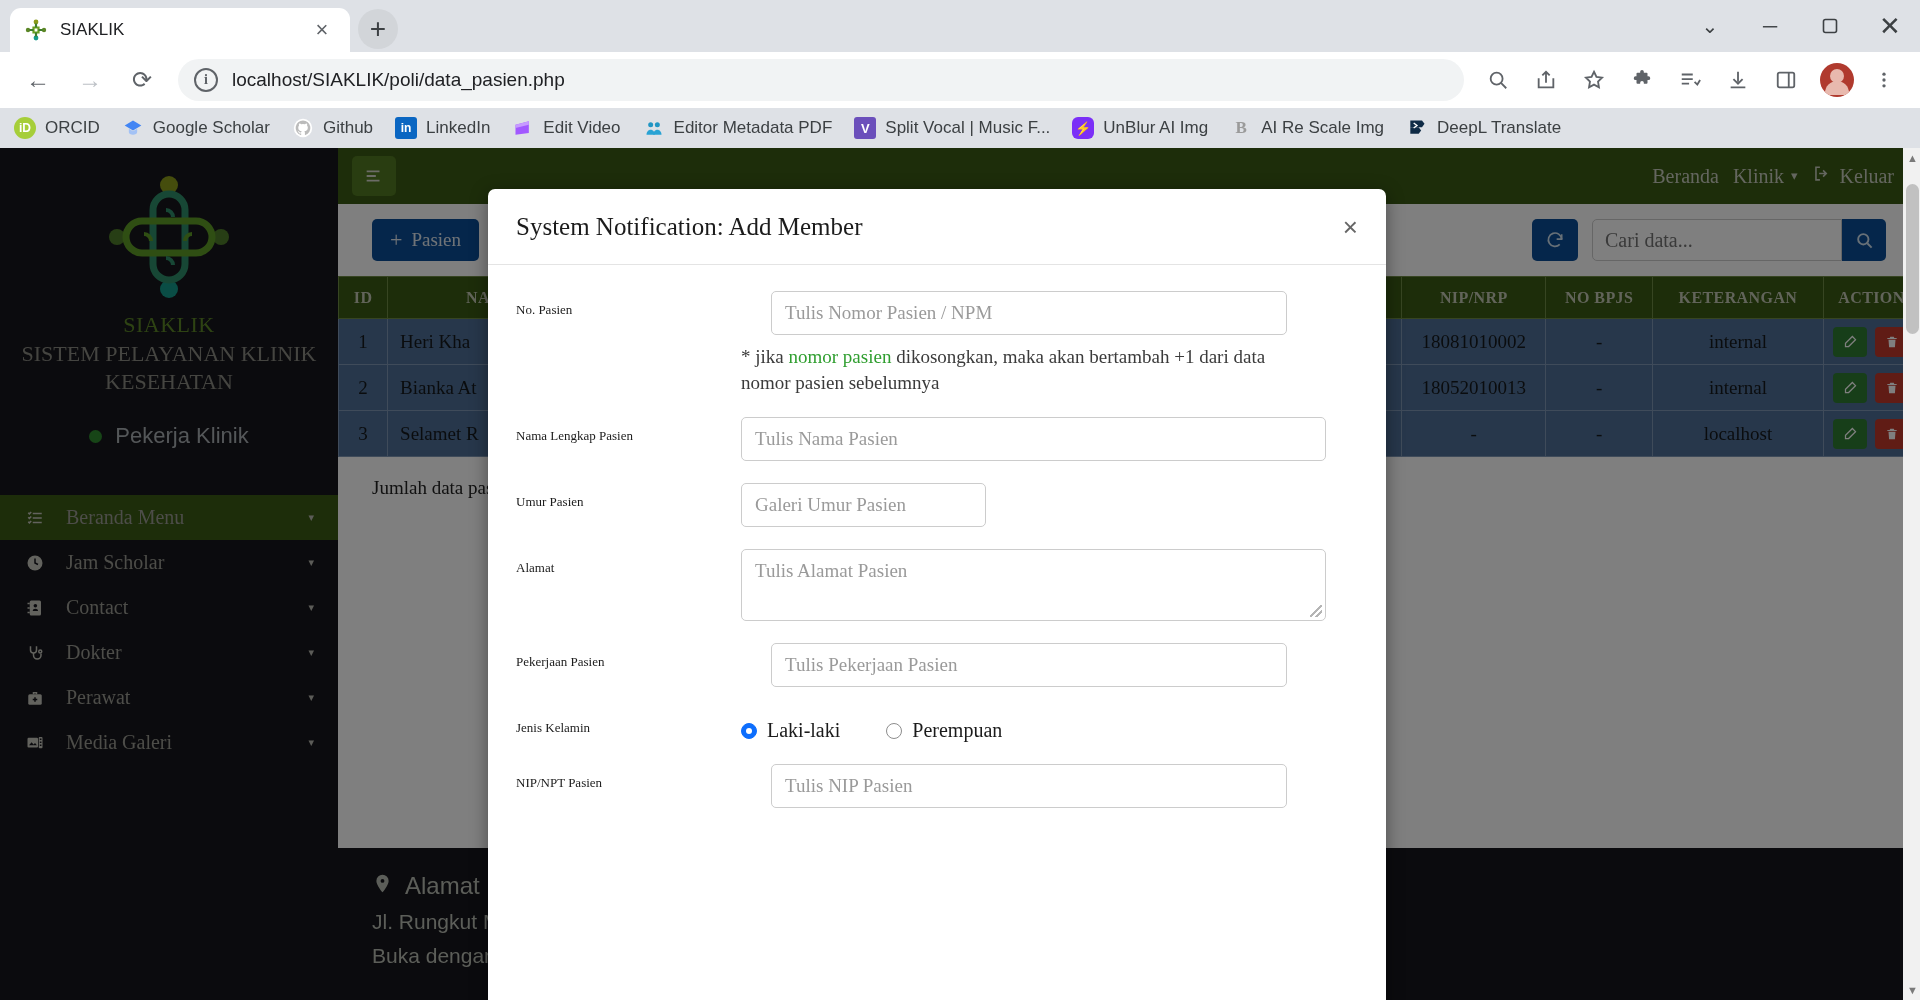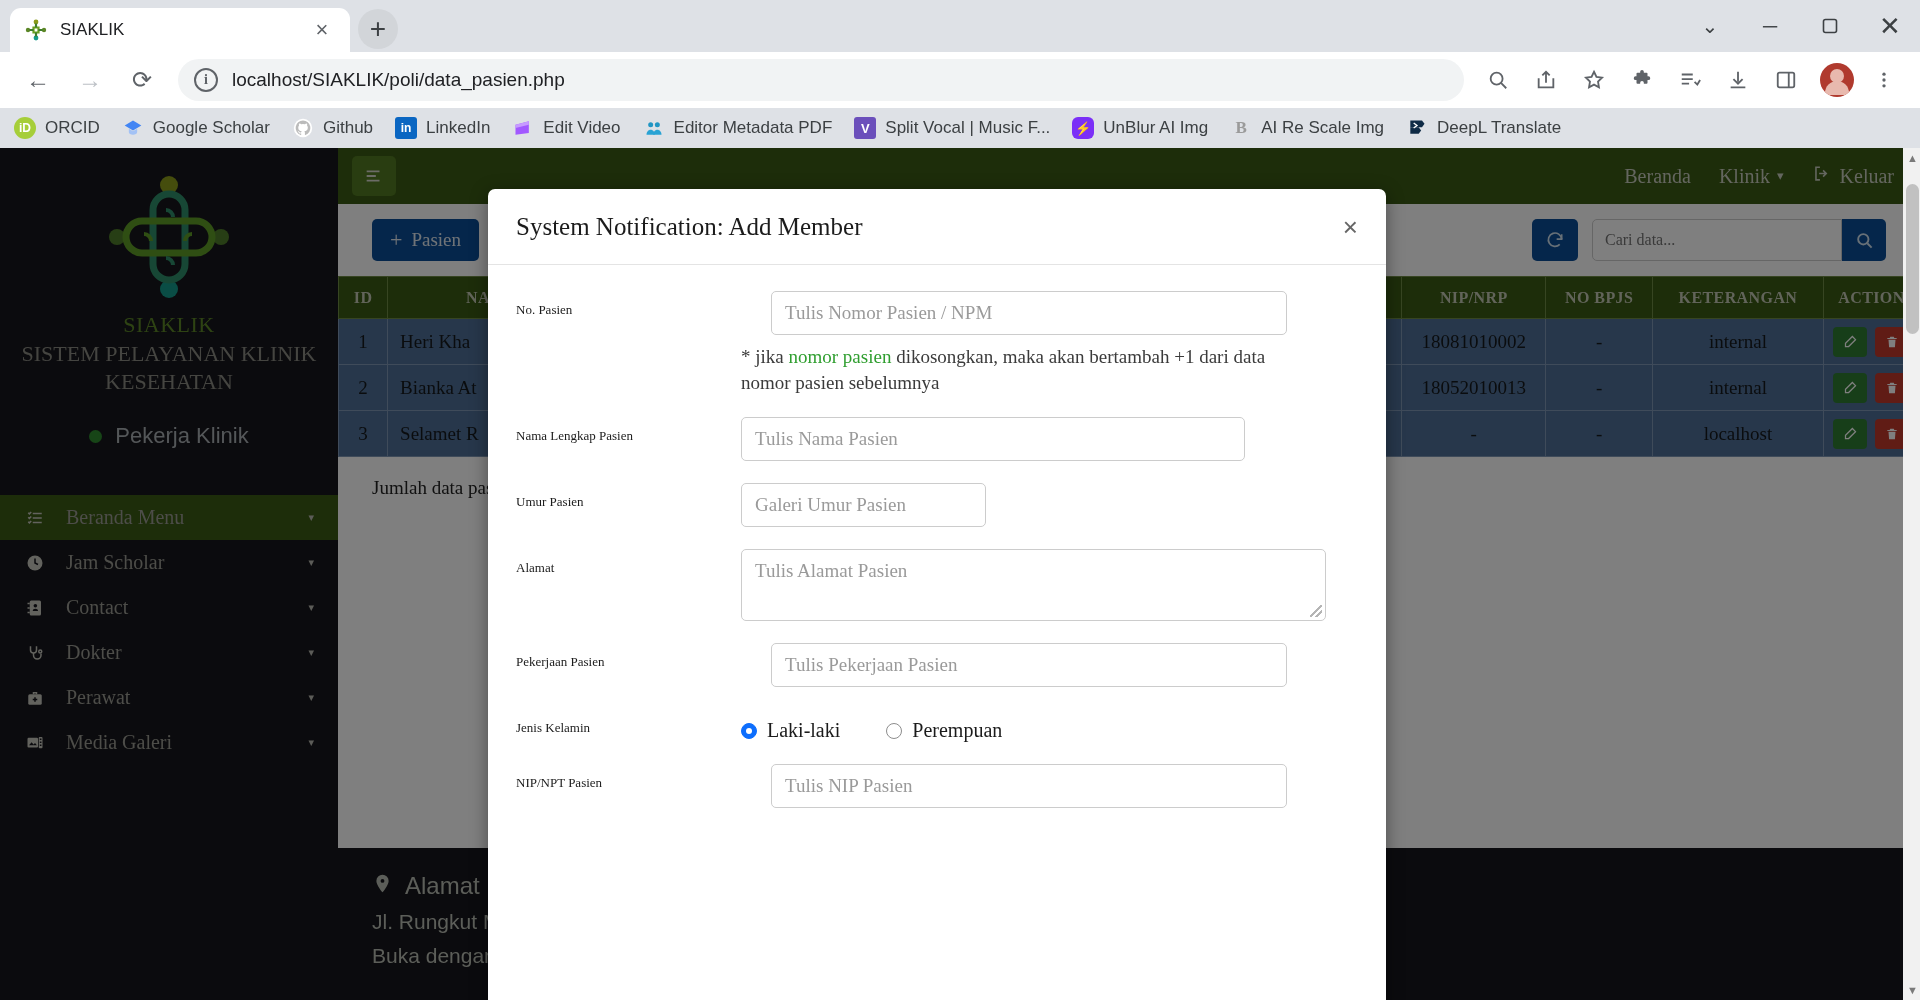--- a/index.html
+++ b/index.html
@@ -50,28 +50,28 @@
   .mi { height:45px; display:flex; align-items:center; padding:0 26px; color:#9a9a92; font-family:"Liberation Serif", serif; font-size:20px; position:relative; }
   .mi.active { background:#3a5a14; }
   .mi-ico { width:26px; margin-right:14px; display:flex; align-items:center; color:#c6c6bd; font-size:17px; flex:0 0 auto;}
   .mi-caret { position:absolute; right:24px; font-size:11px; color:#b9b9b0; }
 
   
   .main { position:absolute; left:338px; top:0; right:0; height:852px; background:#fff; }
   .topbar { height:56px; background:#3a5a14; display:flex; align-items:center; padding:0 0 0 14px; }
   .burger { width:44px; height:40px; background:#527a22; border-radius:5px; display:flex; align-items:center; justify-content:center; color:#d8d8cf; }
   .topnav { margin-left:auto; display:flex; align-items:center; padding-right:26px; color:#c9cdbf; font-family:"Liberation Serif", serif; font-size:20px; }
-  .topnav a { margin-left:28px; display:flex; align-items:center; }
+  .topnav a { margin-left:14px; display:flex; align-items:center; }
   .content { padding:0; position:relative; height:796px; background:#fff; }
   .toolrow { height:72px; display:flex; align-items:center; padding:0 34px; }
   .btn-add { background:#0b4d96; color:#dfe6ee; border:none; border-radius:5px; height:42px; padding:0 18px; font-size:19px; font-family:"Liberation Serif",serif; display:flex; align-items:center; }
   .btn-add .plus { font-size:22px; margin-right:9px; }
   .search-wrap { margin-left:auto; display:flex; align-items:center; }
   .btn-refresh { width:46px; height:42px; background:#0b4d96; color:#cfe0ef; border:none; border-radius:5px; display:flex; align-items:center; justify-content:center; font-size:19px; margin-right:14px;}
-  .search-in { width:250px; height:42px; border:1px solid #ccc; border-radius:5px 0 0 5px; padding:10px 12px; font-size:16px; font-family:"Liberation Serif",serif; color:#777; background:#fff; }
+  .search-in { width:250px; height:42px; border:1px solid #ccc; border-radius:5px 0 0 5px; padding:10px 12px; font-size:20px; font-family:"Liberation Serif",serif; color:#777; background:#fff; }
   .btn-search { width:44px; height:42px; background:#0b4d96; color:#cfe0ef; border:none; border-radius:0 5px 5px 0; display:flex; align-items:center; justify-content:center; font-size:19px; }
 
   table { width:calc(100% - 0px); border-collapse:collapse; table-layout:fixed; }
   th { background:#3a5a14; color:#c4c9b5; font-family:"Liberation Serif", serif; font-size:16px; font-weight:bold; letter-spacing:.4px; height:42px; text-align:center; border:1px solid #6f8a45; }
   td { background:#4e6f96; color:#15181c; font-family:"Liberation Serif", serif; font-size:19px; height:46px; text-align:center; border:1px solid #7e97b5; }
   .act { display:flex; gap:8px; justify-content:center; align-items:center; }
   .act span { width:34px; height:30px; border-radius:4px; display:flex; align-items:center; justify-content:center; color:#fff; font-size:15px; }
   .act .edit { background:#2f7d32; }
   .act .del { background:#c0392b; }
   .summary { padding:20px 34px; font-family:"Liberation Serif", serif; font-size:19px; color:#222; }
@@ -86,21 +86,21 @@
   .modal { position:absolute; left:488px; top:41px; width:898px; height:820px; background:#fff; border-radius:7px; overflow:hidden; box-shadow:0 4px 18px rgba(0,0,0,.4); }
   .modal-head { height:76px; border-bottom:1px solid #e4e4e4; display:flex; align-items:center; padding:0 28px; }
   .modal-title { font-family:"Liberation Serif", serif; font-size:25px; color:#1b1b1b; }
   .modal-x { margin-left:auto; font-size:26px; color:#666; line-height:1; }
   .modal-body { padding:26px 28px 10px; height:744px; overflow:hidden; background:#fff;}
   .frow { display:flex; align-items:flex-start; margin-bottom:22px; }
   .flabel { width:225px; padding-top:11px; font-family:"Liberation Serif", serif; font-size:13px; color:#1b1b1b; flex:0 0 auto;}
   .fctl { flex:1; }
   .fin { height:44px; border:1px solid #ccc; border-radius:5px; padding:0 13px; font-family:"Liberation Serif", serif; font-size:19px; color:#9a9a9a; display:flex; align-items:center; background:#fff; }
   .fin.w1 { width:516px;margin-left:30px; }
-  .fin.w2 { width:504px; }
+  .fin.w2 { width:585px; }
   .fin.w3 { width:245px; }
   .ftarea { width:585px; height:72px; border:1px solid #ccc; border-radius:5px; padding:10px 13px; font-family:"Liberation Serif", serif; font-size:19px; color:#9a9a9a; position:relative; background:#fff;}
   .ftarea::after { content:""; position:absolute; right:3px; bottom:3px; width:12px; height:12px;
      background:linear-gradient(135deg, transparent 0 45%, #b5b5b5 45% 55%, transparent 55% 70%, #b5b5b5 70% 80%, transparent 80%); }
   .fhint { font-family:"Liberation Serif", serif; font-size:19px; color:#3b3b3b; margin-top:9px; line-height:1.35; max-width:545px;}
   .fhint b { color:#2f9e2f; font-weight:normal; }
   .radios { display:flex; align-items:center; padding-top:10px; }
   .radio { display:flex; align-items:center; margin-right:46px; font-family:"Liberation Serif", serif; font-size:20px; color:#1b1b1b; }
   .rdot { width:16px; height:16px; border-radius:50%; border:1px solid #8d8d8d; margin-right:10px; background:#fff; position:relative; flex:0 0 auto;}
   .rdot.on { border-color:#0d6efd; background:#0d6efd; }

